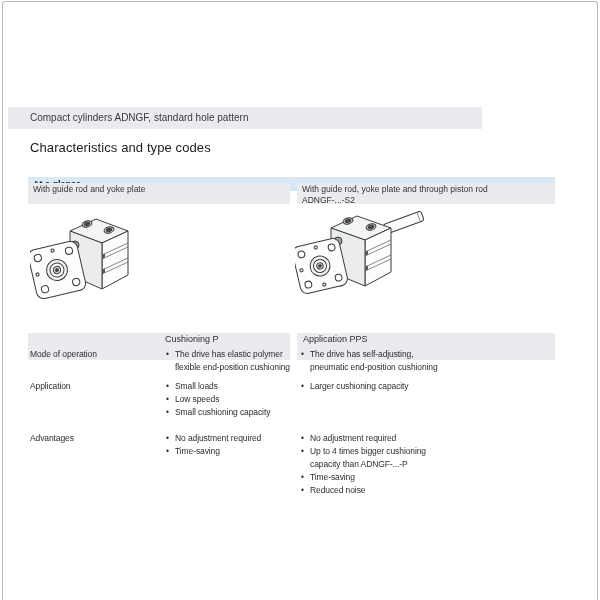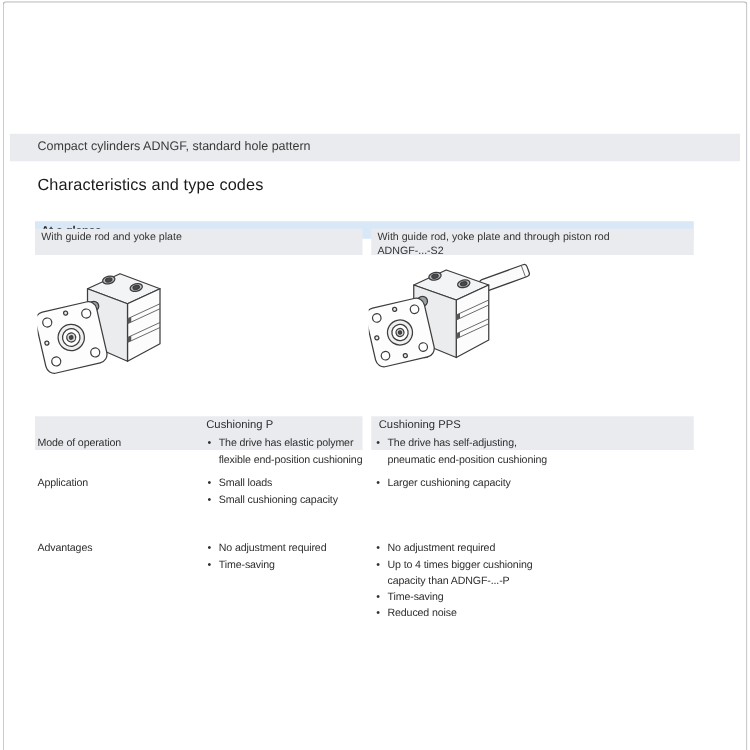--- a/index.html
+++ b/index.html
@@ -6,21 +6,21 @@
   .page{
     position:relative;width:600px;height:600px;background:#ffffff;
     font-family:"Liberation Sans",sans-serif;color:#2e2e2e;overflow:hidden;
   }
   .frame{
     position:absolute;left:2px;top:1px;width:594px;height:598px;
     border:1px solid #b9bdc0;border-bottom:none;border-radius:3px 3px 0 0;
     pointer-events:none;
   }
   .topic-band{
-    position:absolute;left:8px;top:107px;width:584px;height:22px;
+    position:absolute;left:8px;top:107px;width:474px;height:22px;
     background:var(--band-gray,#e9ebee);
     font-size:10px;line-height:22px;color:#3a3a3a;
     padding-left:22px;box-sizing:border-box;
   }
   .section-title{
     position:absolute;left:30px;top:140px;
     font-size:13px;color:#1b1b1b;letter-spacing:0.1px;
   }
   .band{
     position:absolute;left:28px;width:527px;height:14px;
@@ -151,36 +151,37 @@
         <circle cx="0" cy="0" r="10" fill="#eff0f1"></circle>
         <circle cx="0" cy="0" r="6.5" fill="#fff"></circle>
         <circle cx="0" cy="0" r="3.2" fill="#d7d9db"></circle>
         <circle cx="0" cy="0" r="1.3" fill="#4a4a4a"></circle>
       </g>
     </g>
   </svg>
 
 
   <div class="colhead colhead-p">Cushioning P</div>
-  <div class="colhead colhead-pps">Cushioning PPS</div>
+  <div class="colhead colhead-pps">Application PPS</div>
 
   <div class="trow row-mode">
     <div class="tlabel">Mode of operation</div>
     <ul class="cell cell-p">
       <li>The drive has elastic polymer flexible end-position cushioning</li>
     </ul>
     <ul class="cell cell-pps">
       <li>The drive has self-adjusting, pneumatic end-position cushioning</li>
     </ul>
   </div>
 
   <div class="trow row-app">
     <div class="tlabel">Application</div>
     <ul class="cell cell-p">
       <li>Small loads</li>
+      <li>Low speeds</li>
       <li>Small cushioning capacity</li>
     </ul>
     <ul class="cell cell-pps">
       <li>Larger cushioning capacity</li>
     </ul>
   </div>
 
   <div class="trow row-adv">
     <div class="tlabel">Advantages</div>
     <ul class="cell cell-p">

